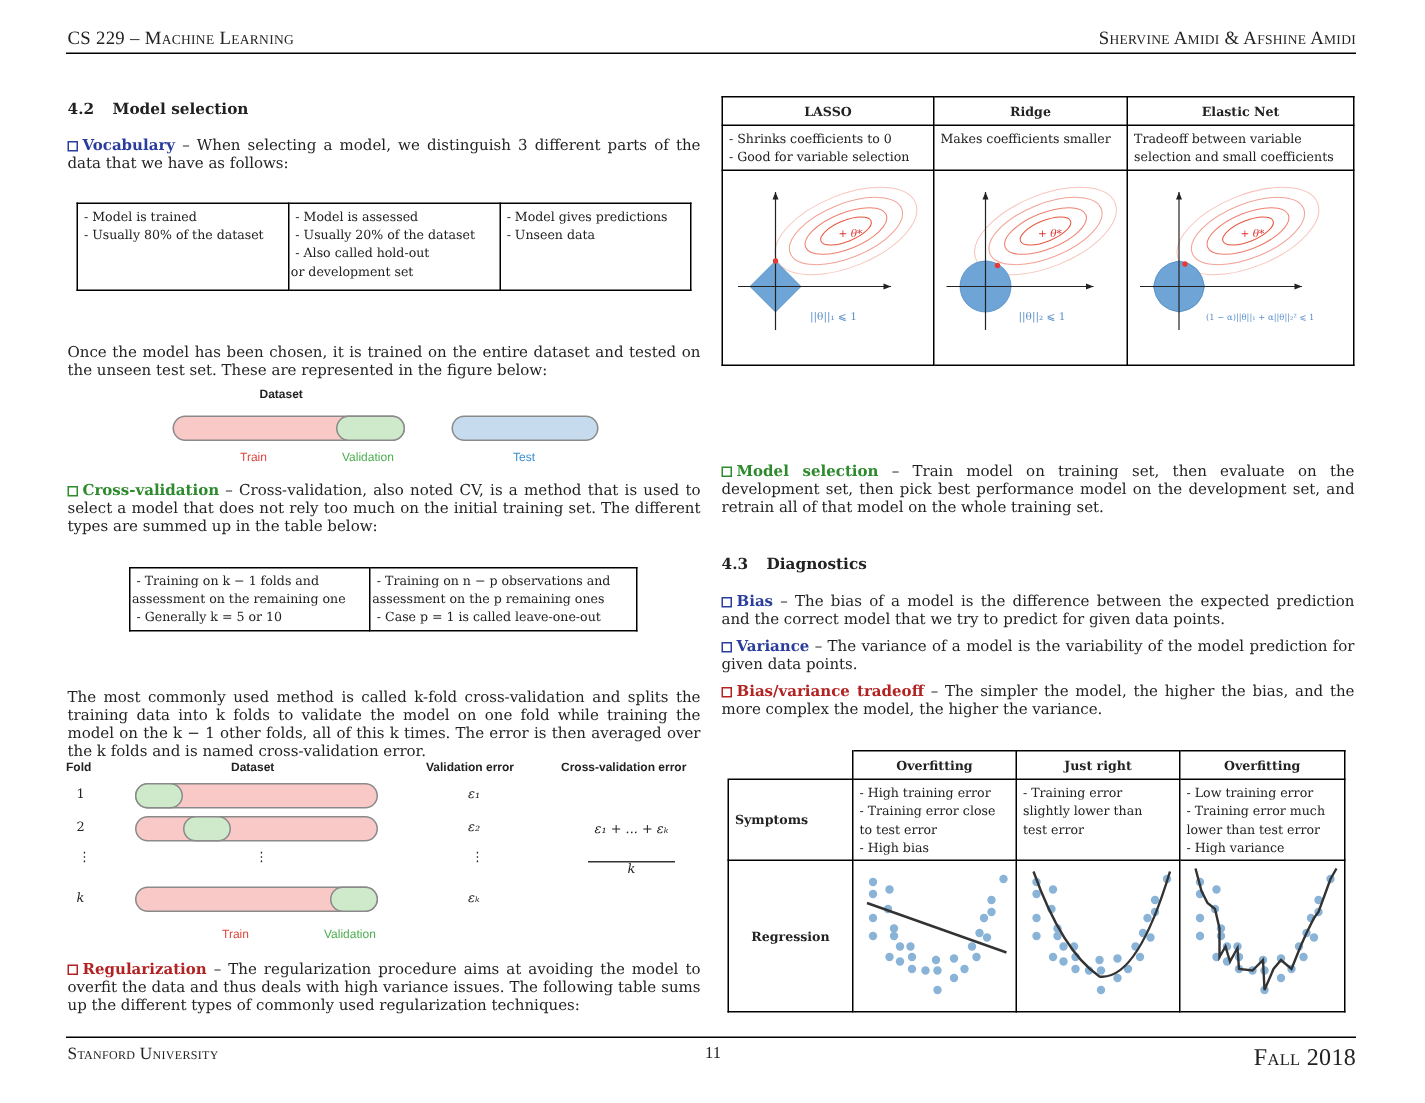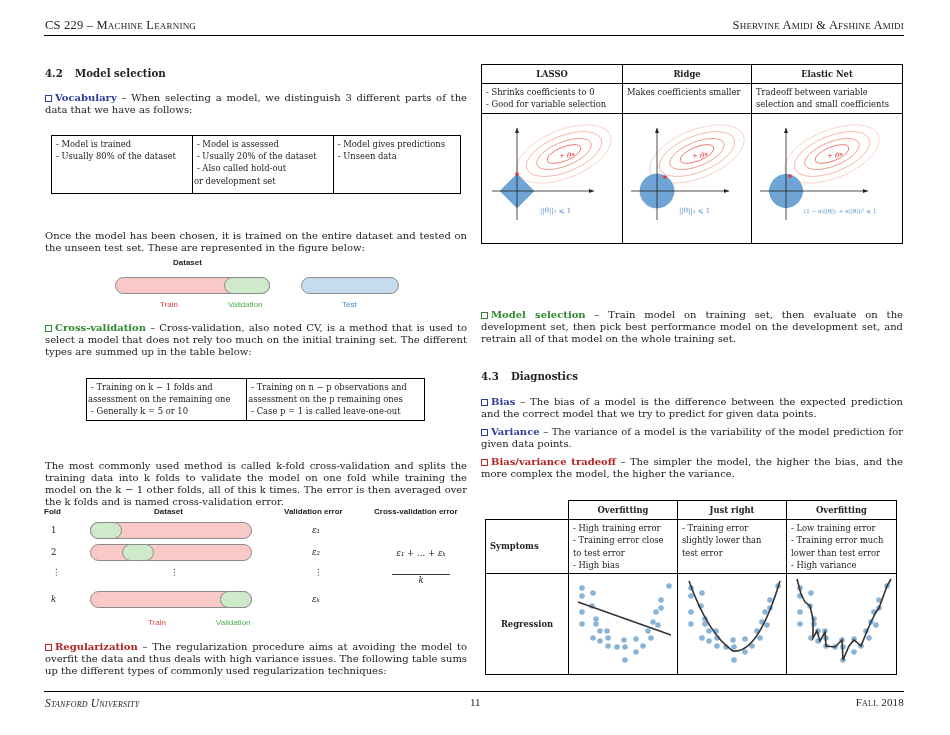--- a/index.html
+++ b/index.html
@@ -368,15 +368,15 @@
               <circle cx="100" cy="12" r="2.8"></circle>
         </g>
         <polyline points="10,5 14,20 18,28 23,32 26,45 26,64 30,57 33,67 38,58 39,72 48,73 55,66 56,86 62,72 67,66 74,72 80,57 84,48 89,38 92,34 100,12 104,5" fill="none" stroke="#333" stroke-width="1.6"></polyline>
       </svg>
     </td>
   </tr>
 </tbody>
   </table>
 
 <div class="rule" style="left:44px; right:46px; top:691px;"></div>
-<div class="abs hdr" style="left:45px; top:696px; font-size:11.5px;font-style:italic;">Stanford University</div>
+<div class="abs hdr" style="left:45px; top:696px; font-size:11.5px;">Stanford University</div>
 <div class="abs" style="left:470px; top:696px; font-size:11px; font-family:'Liberation Serif', serif;">11</div>
-<div class="abs hdr" style="right:46px; top:696px; font-size:11px;">Fall 2018</div>
+<div class="abs hdr" style="right:46px; top:696px; font-size:16px;">Fall 2018</div>
 
 </body></html>

